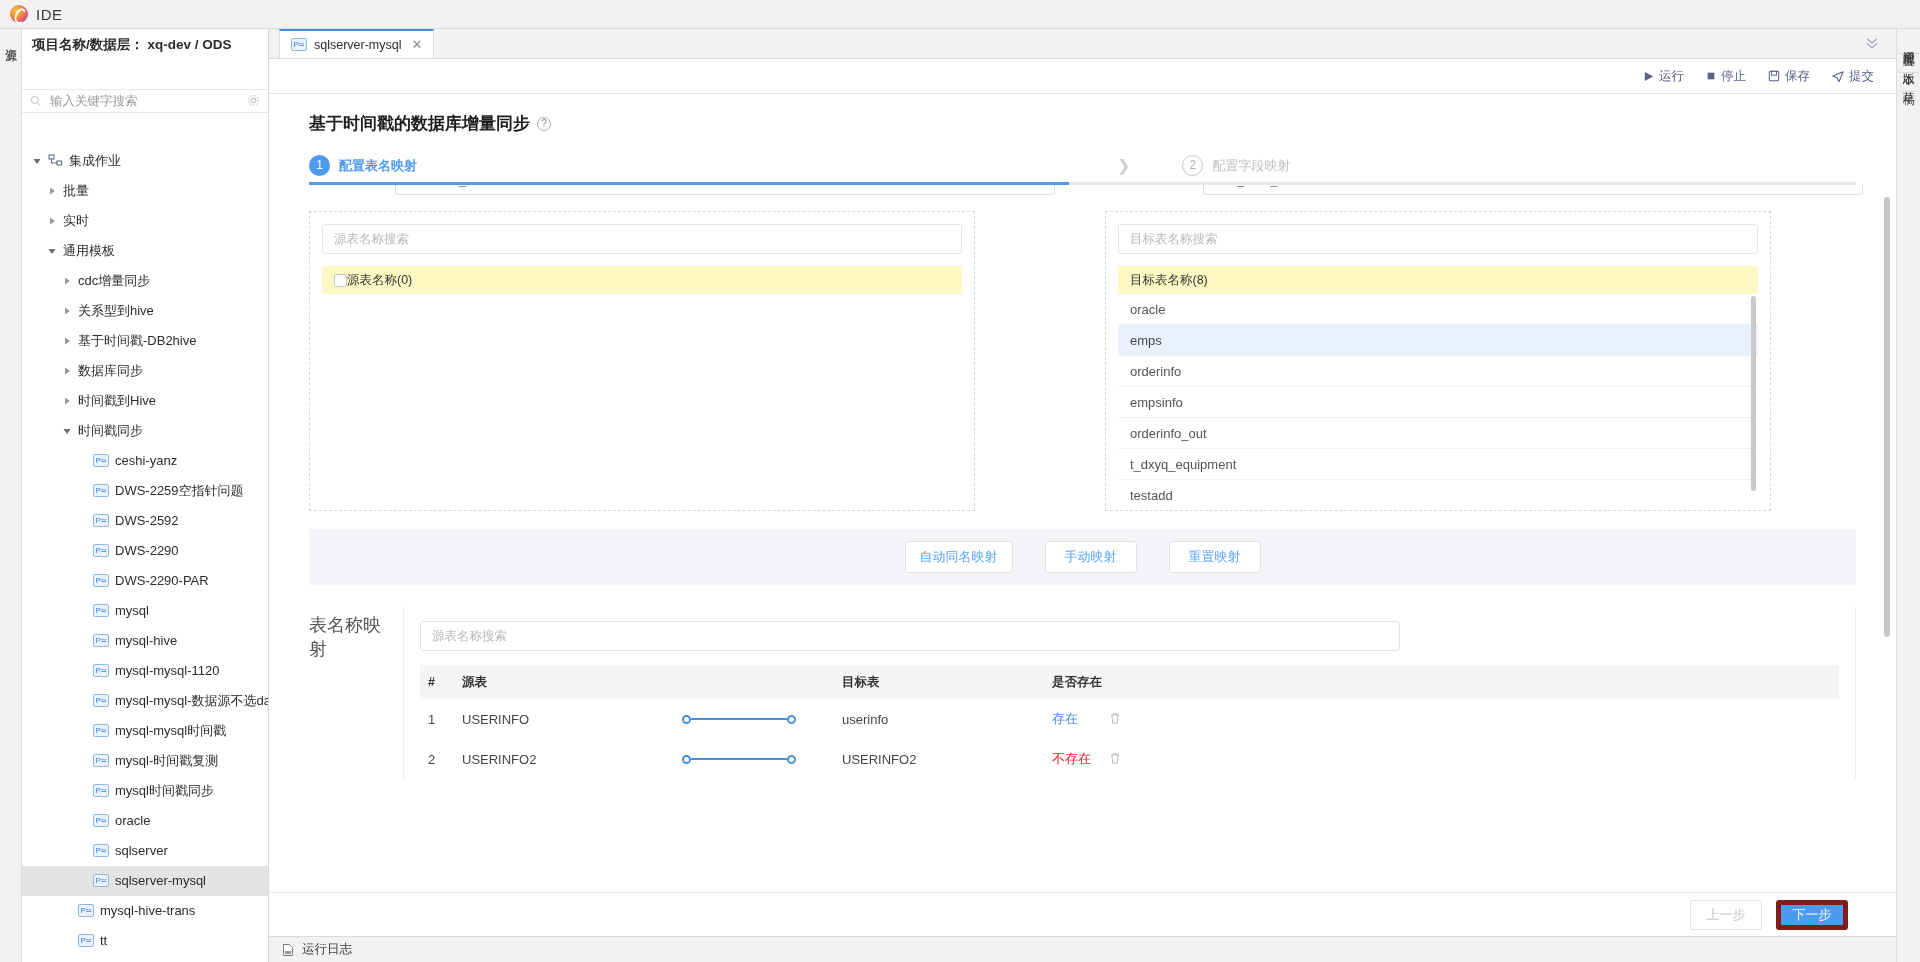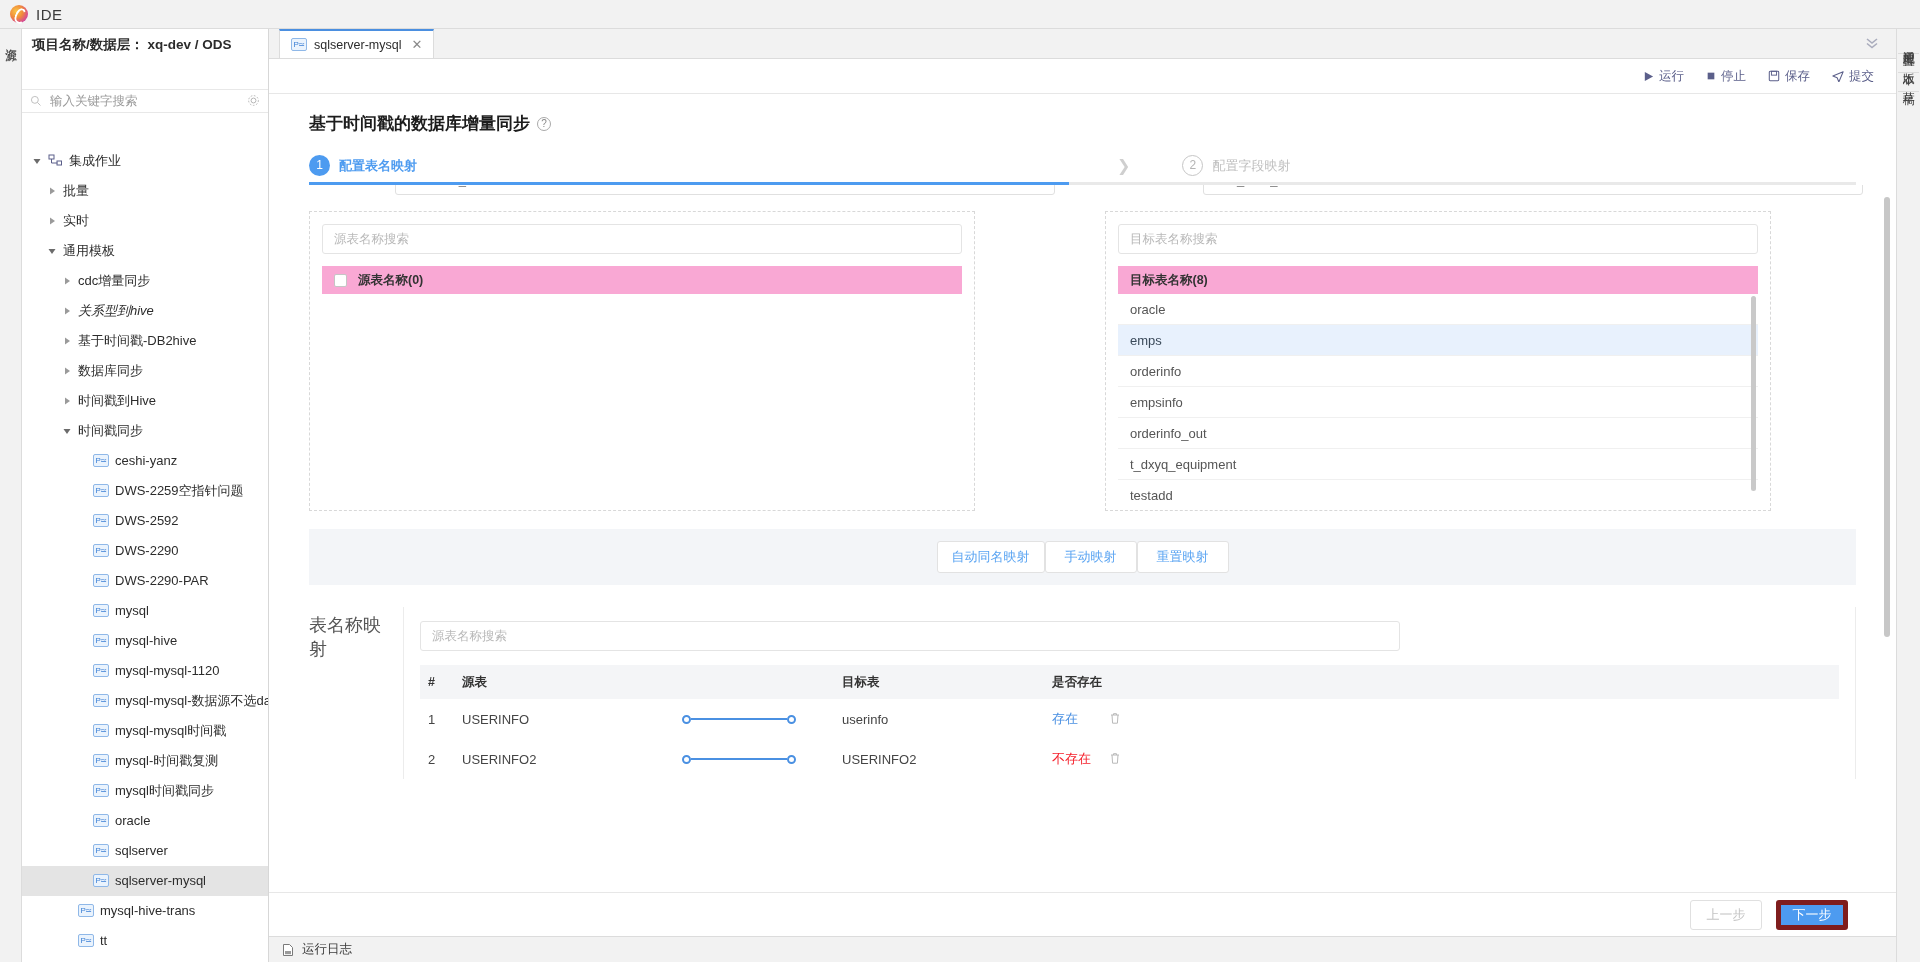--- a/index.html
+++ b/index.html
@@ -161,41 +161,41 @@
   .panel {
     width: 666px; height: 300px; border: 1px dashed #d8d8d8; background: #fff;
     padding: 12px 12px 0 12px; display: flex; flex-direction: column;
   }
   .panel.right { margin-left: 130px; }
   .panel-search {
     height: 30px; border: 1px solid #e4e4e4; border-radius: 3px; display: flex; align-items: center;
     padding: 0 11px; font-size: 12.5px; color: #b8b8b8; background: #fff; flex: 0 0 30px;
   }
   .panel-head {
-    height: 28px; background: #f9a8d4; display: flex; align-items: center; gap: 11px;
-    padding: 0 2px 0 12px; font-size: 12.5px; font-weight: bold; color: #333;
+    height: 28px; background: #fef9c3; display: flex; align-items: center; 
+    padding: 0 2px 0 12px; font-size: 12.5px; font-weight: normal; color: #333;
     margin-top: 12px; flex: 0 0 28px;
   }
   .panel-head .cbox {
     width: 13px; height: 13px; border: 1px solid #c5c5c5; border-radius: 2px; background: #fff;
   }
   .panel-list { flex: 1 1 auto; overflow: hidden; position: relative; }
   .lrow {
     height: 31px; display: flex; align-items: center; padding-left: 12px;
     font-size: 13px; color: #555; border-bottom: 1px solid #f0f0f0;
   }
   .lrow.sel { background: #e8f1fd; color: #3b4a5a; }
   .list-scrollbar {
     position: absolute; right: 2px; top: 2px; width: 5px; height: 195px;
     background: #c9c9c9; border-radius: 3px;
   }
 
   .map-actions {
     margin-top: 18px; background: #f3f5f8; height: 56px; display: flex;
-    align-items: center; justify-content: center; 
+    align-items: center; justify-content: center; gap: 32px;
   }
   .mbtn {
     min-width: 92px; height: 32px; background: #fff; border: 1px solid #e2e2e2;
     border-radius: 3px; color: #5aa4f2; font-size: 13px;
     display: flex; align-items: center; justify-content: center; cursor: pointer; padding: 0 14px;
   }
 
   .maptable-row { display: flex; margin-top: 22px; }
   .maptable-label { width: 74px; font-size: 18px; color: #555; padding-top: 6px; flex: 0 0 74px; }
   .maptable {
@@ -332,21 +332,21 @@
             <span>通用模板</span>
           </div>
           <div class="tnode" style="padding-left: 40px;">
             <span class="caret">
               <svg viewBox="0 0 10 10" width="10" height="10">
                 <polygon points="3,1.5 8,5 3,8.5" fill="#9a9a9a"></polygon>
               </svg>
             </span>
             <span>cdc增量同步</span>
           </div>
-          <div class="tnode" style="padding-left: 40px; font-style: italic;">
+          <div class="tnode" style="padding-left: 40px;">
             <span class="caret">
               <svg viewBox="0 0 10 10" width="10" height="10">
                 <polygon points="3,1.5 8,5 3,8.5" fill="#9a9a9a"></polygon>
               </svg>
             </span>
             <span>关系型到hive</span>
           </div>
           <div class="tnode" style="padding-left: 40px;">
             <span class="caret">
               <svg viewBox="0 0 10 10" width="10" height="10">

